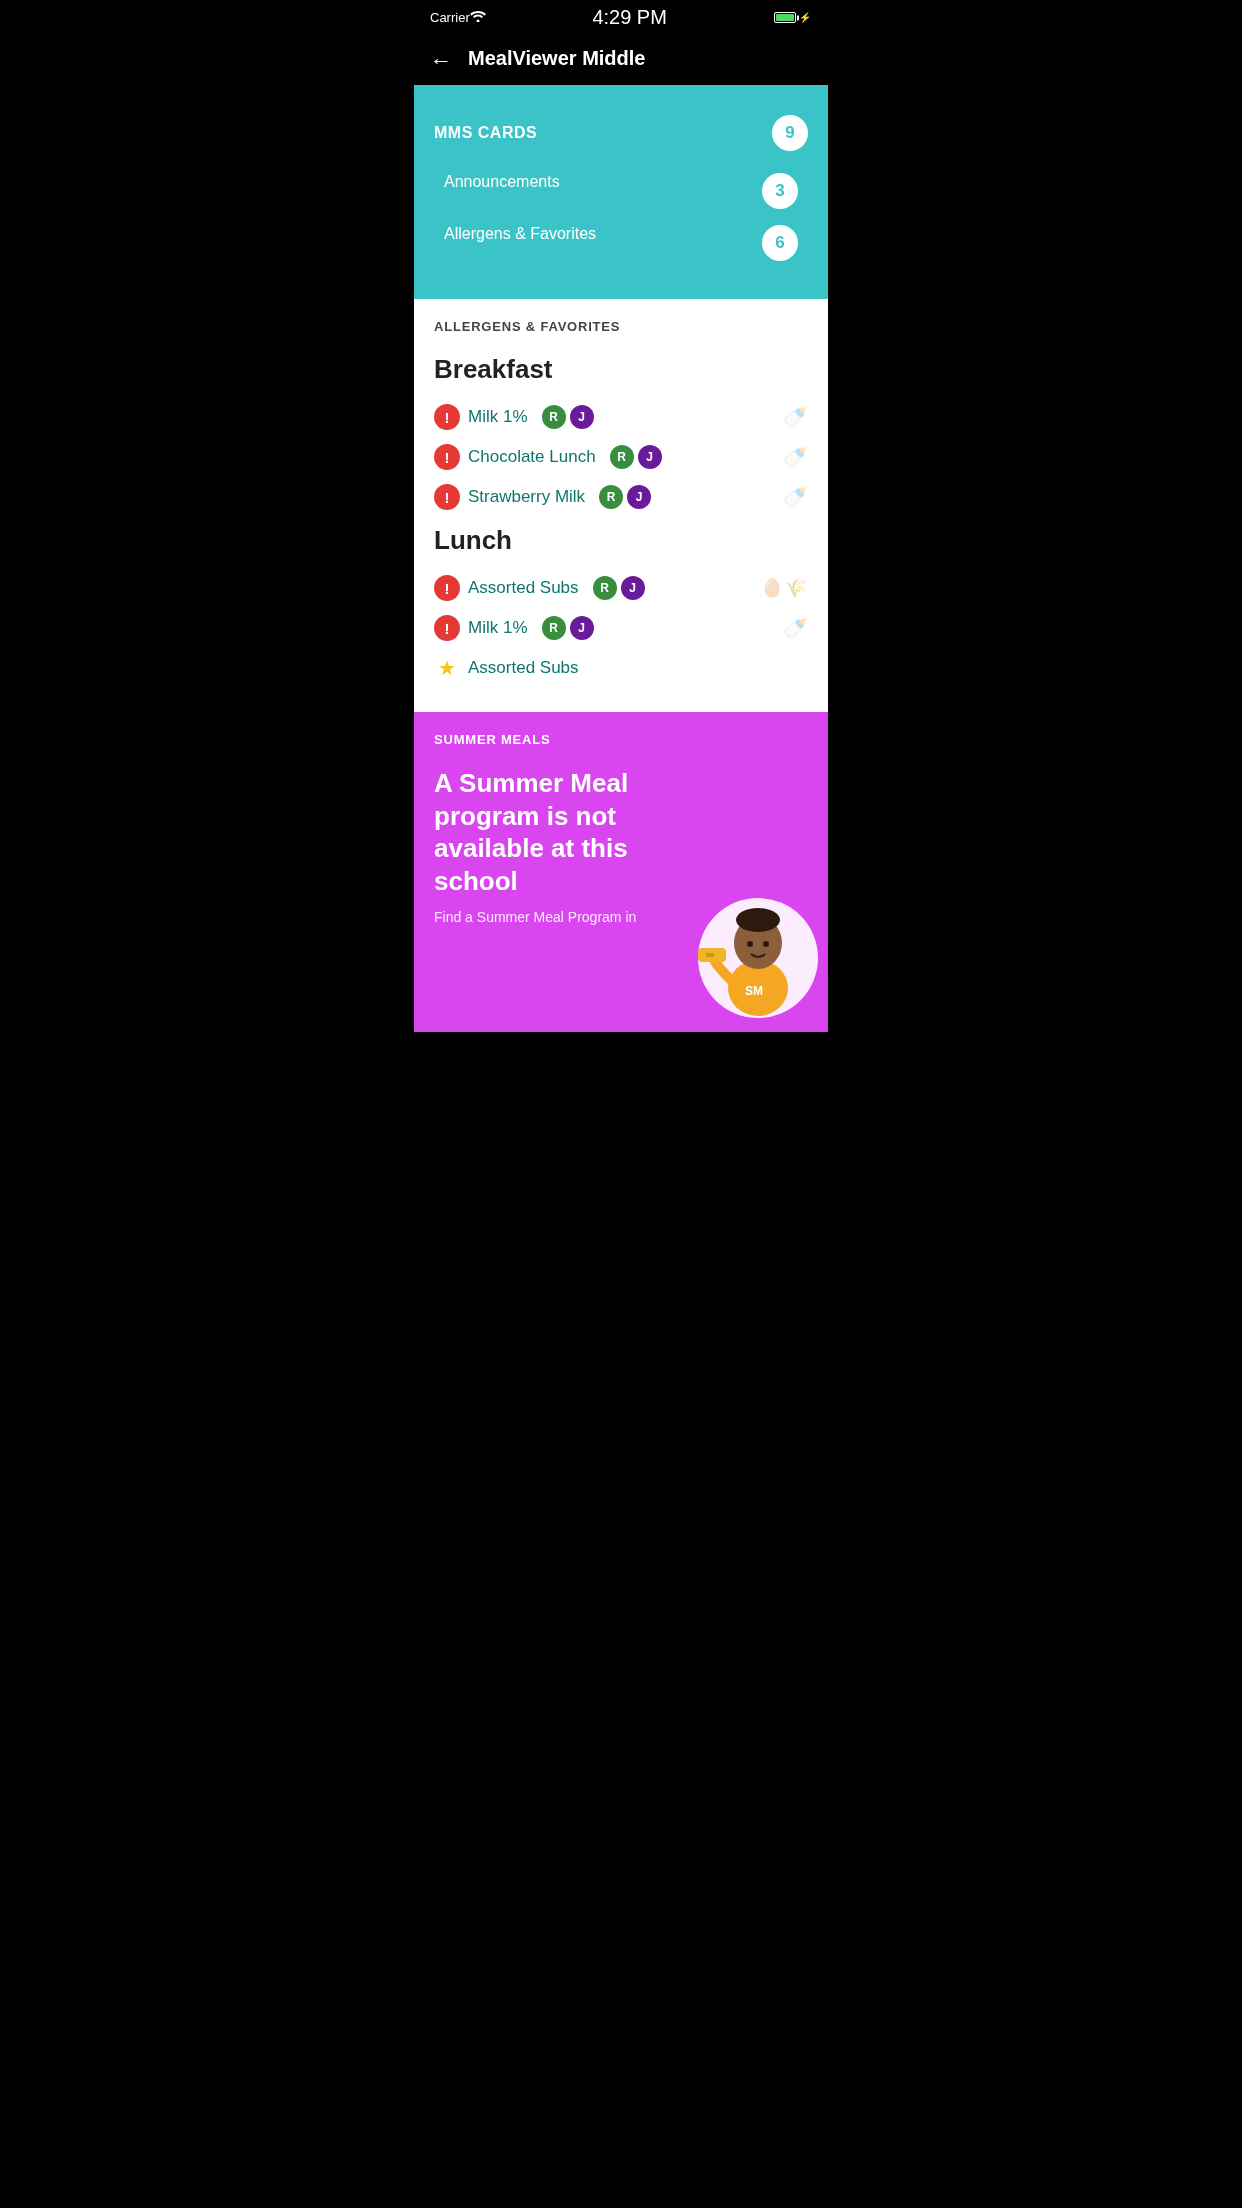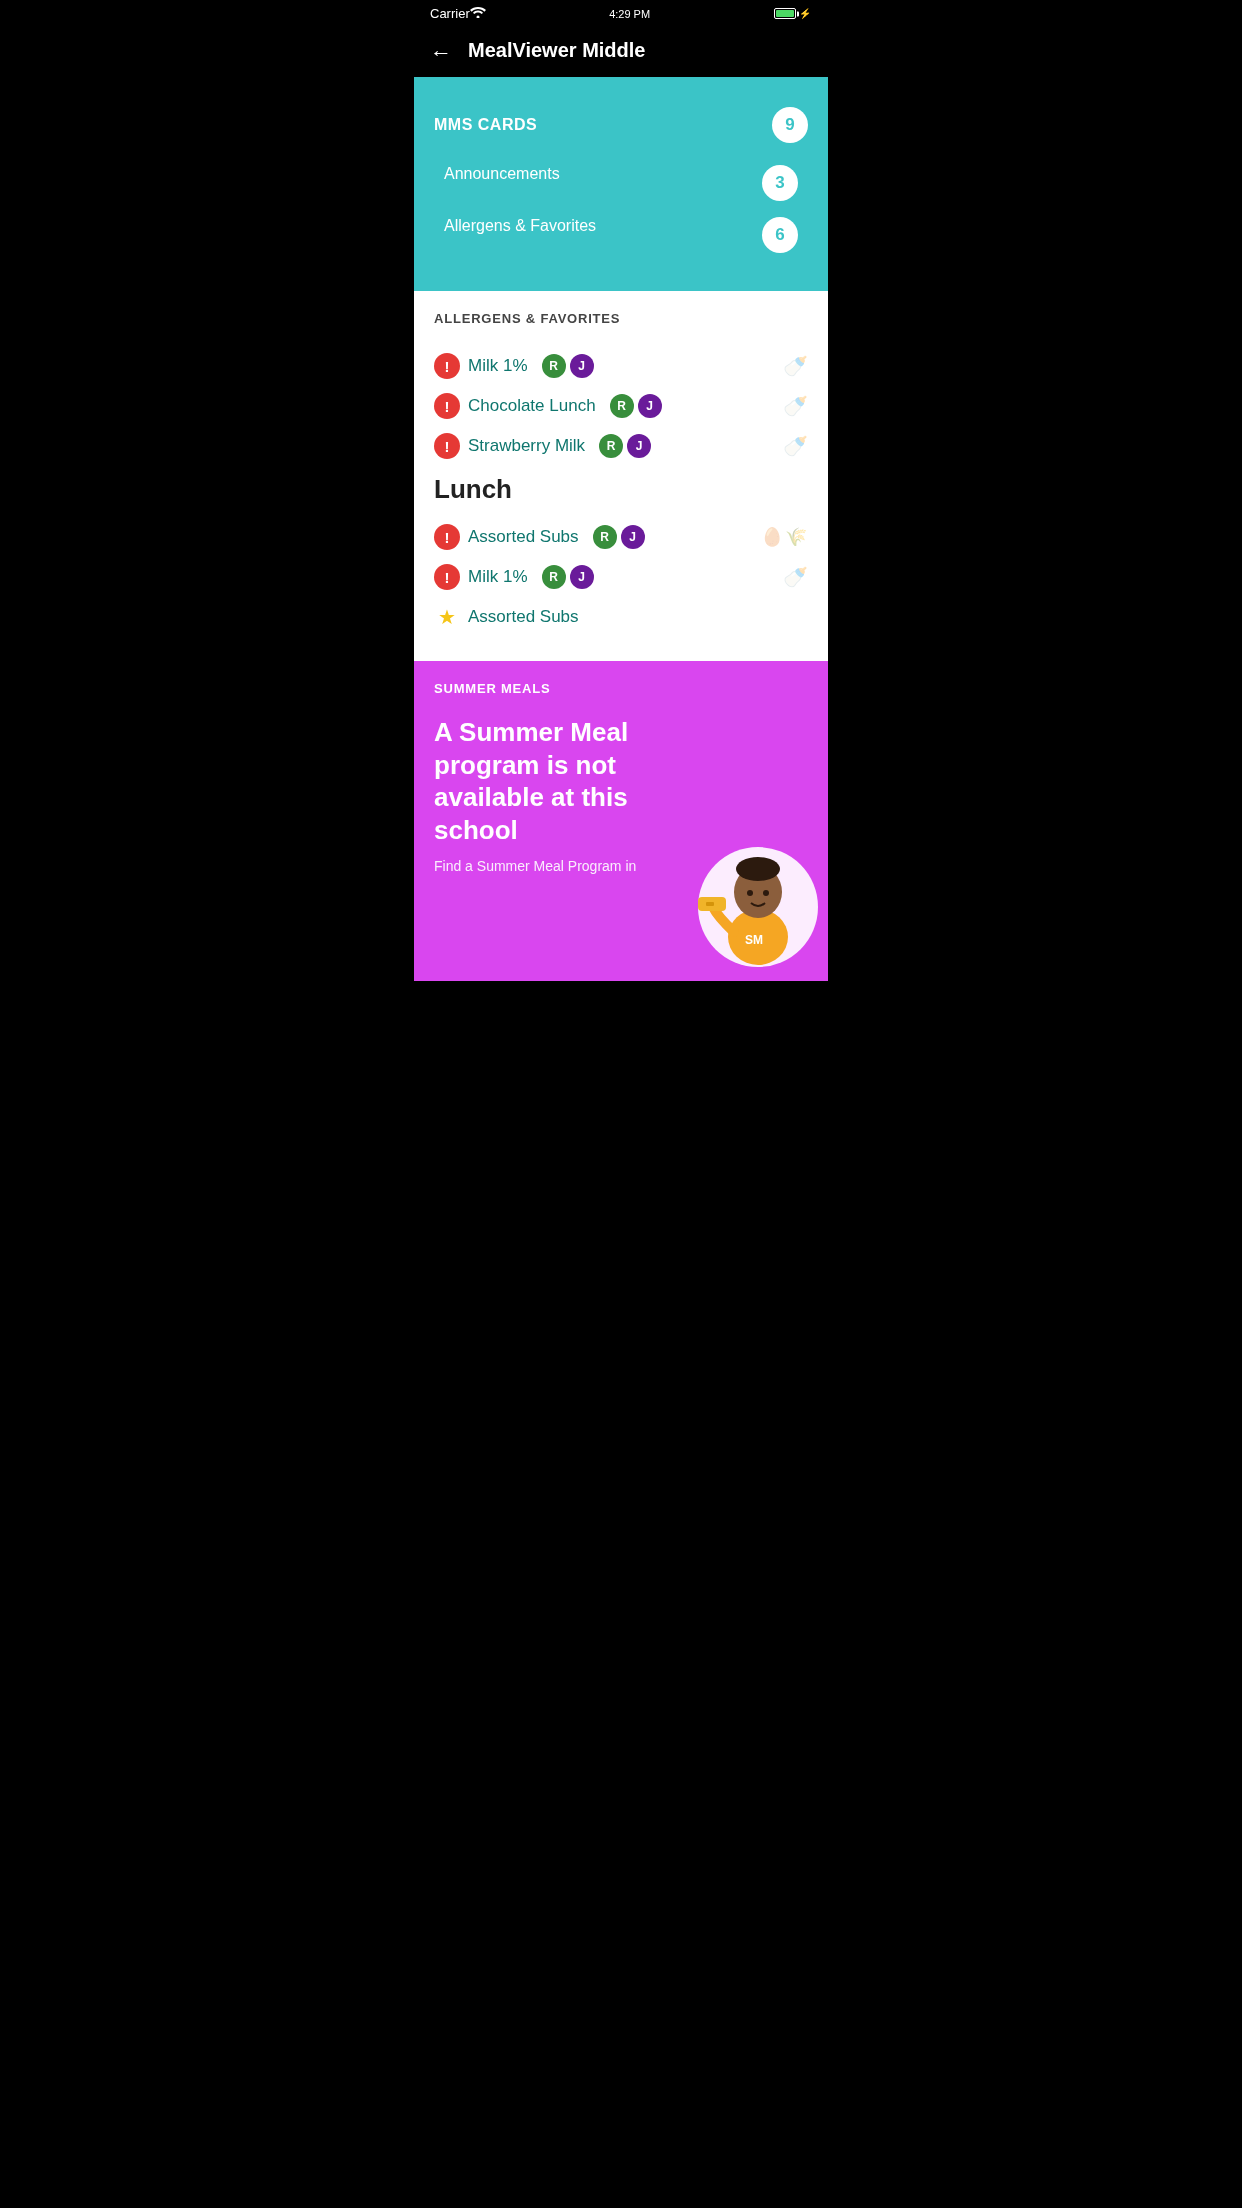--- a/index.html
+++ b/index.html
@@ -17,21 +17,21 @@
       background: #000;
       color: #fff;
       display: flex;
       justify-content: space-between;
       align-items: center;
       padding: 6px 16px;
       font-size: 13px;
       font-weight: 500;
     }
     .status-bar .left { display: flex; align-items: center; }
-    .status-bar .center { font-size: 11px; font-weight: 500; }
+    .status-bar .center { font-size: 20px; font-weight: 500; }
     .status-bar .right { display: flex; align-items: center; gap: 4px; }
     .wifi-icon { font-size: 12px; }
     .battery {
       display: inline-flex;
       align-items: center;
       gap: 2px;
     }
     .battery-body {
       width: 22px;
       height: 11px;
@@ -316,20 +316,21 @@
   </div>
   <div class="mms-sub-item">
     <span class="mms-sub-label">Allergens &amp; Favorites</span>
     <div class="badge-small">6</div>
   </div>
 </div>
 
 <div class="allergens-section">
   <div class="section-header">ALLERGENS &amp; FAVORITES</div>
 
+  <div class="meal-category">Breakfast</div>
 
   <div class="meal-item">
     <div class="meal-item-left">
       <div class="alert-icon">!</div>
       <span class="meal-name">Milk 1%</span>
       <div class="avatars">
         <div class="avatar-r">R</div>
         <div class="avatar-j">J</div>
       </div>
     </div>

